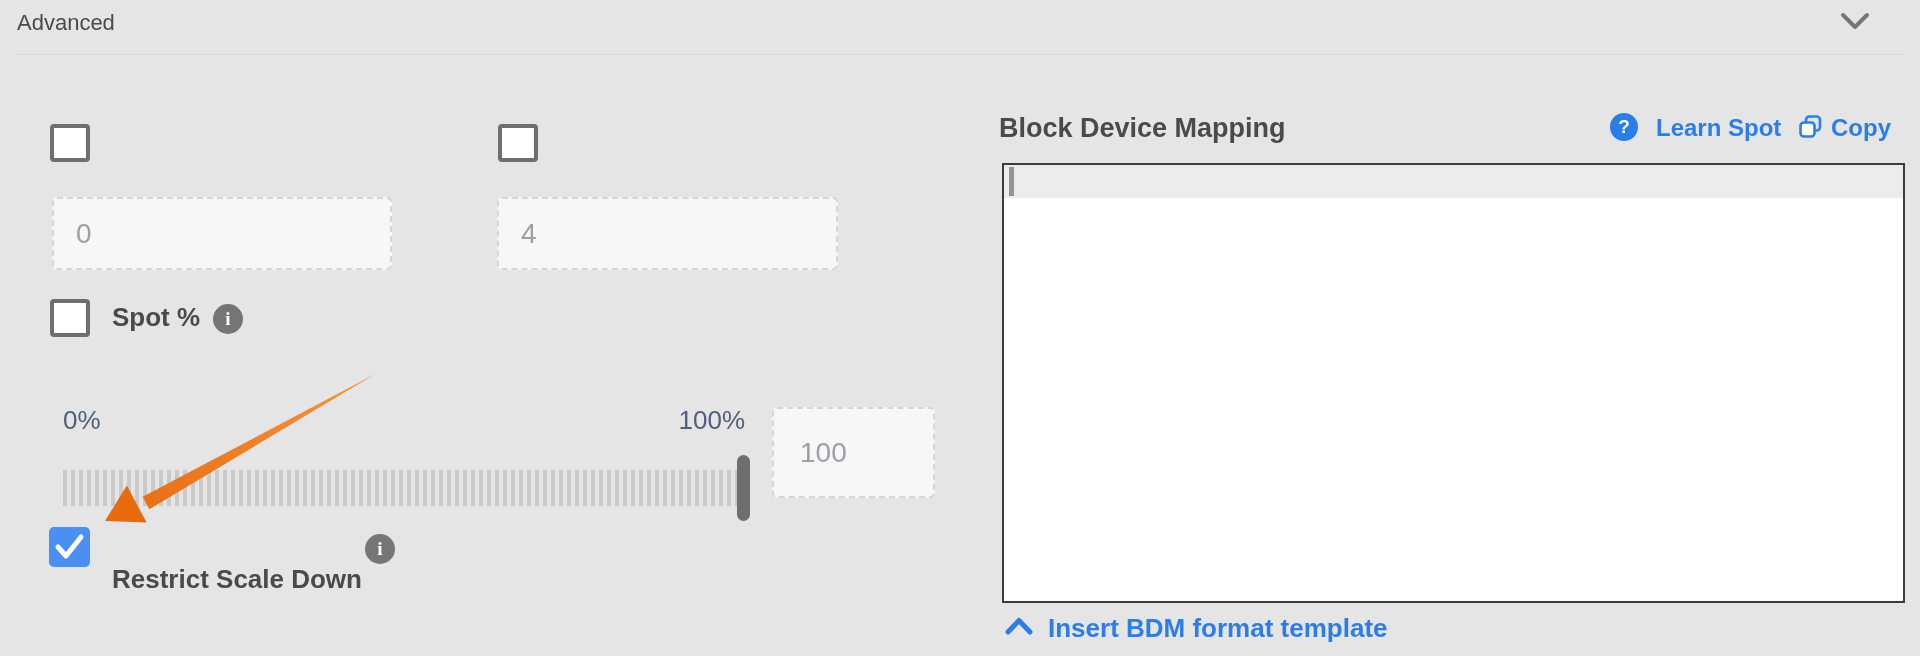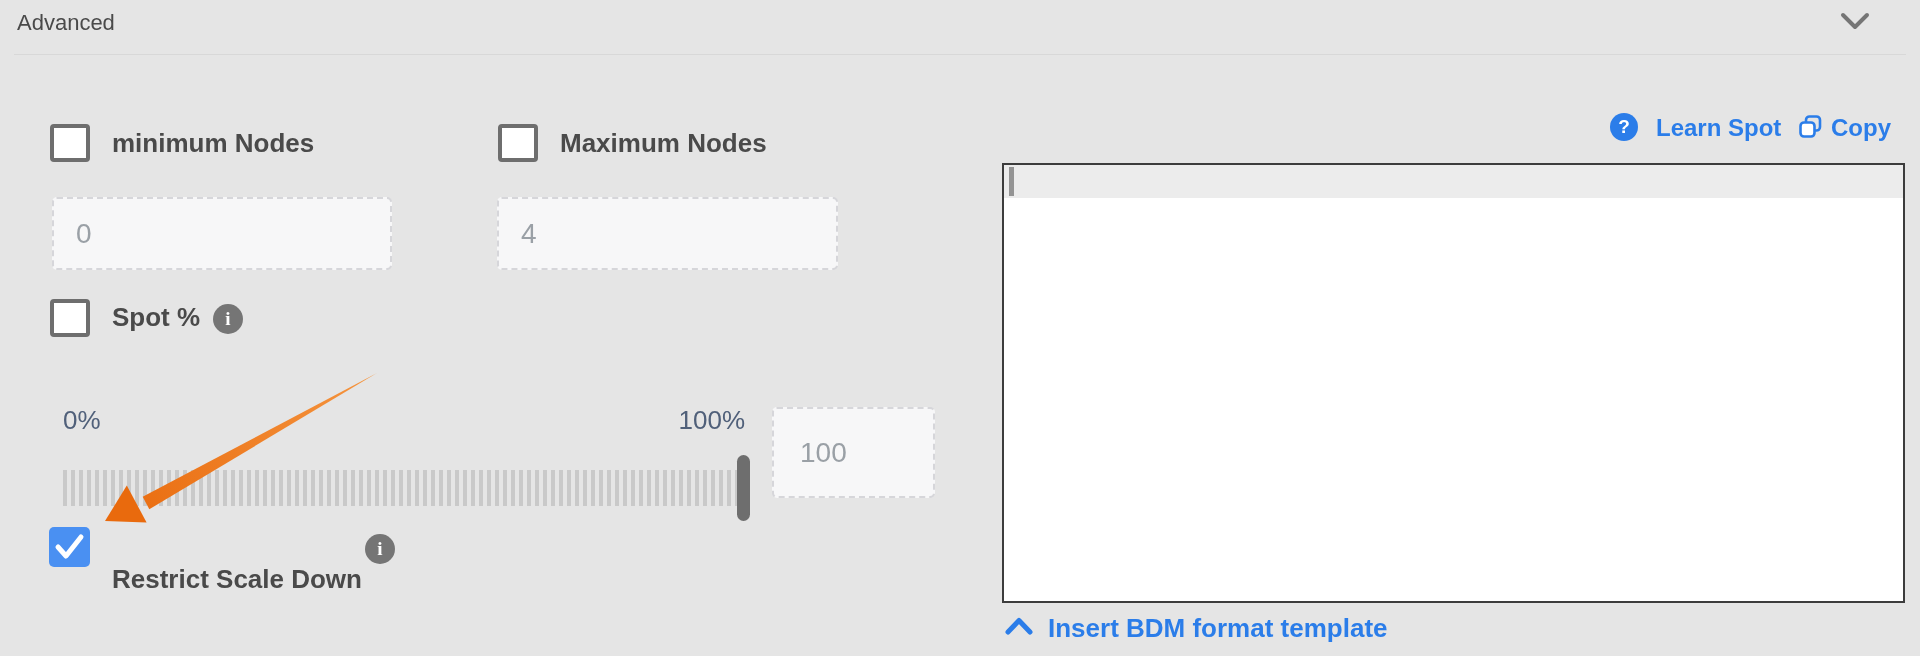--- a/index.html
+++ b/index.html
@@ -75,25 +75,23 @@
 
 <div class="canvas">
 
   <div class="section-title">Advanced</div>
   <svg class="collapse-chevron" width="30" height="20" viewBox="0 0 30 20">
     <polyline points="3,3 15,15 27,3" fill="none" stroke="#757575" stroke-width="4" stroke-linecap="round" stroke-linejoin="round"></polyline>
   </svg>
   <div class="divider"></div>
 
   <div class="cb" style="left:50px;top:124px"></div>
-  <div class="cb-label" style="left:112px;top:128px">minimum Nodes</div>
   <input class="dashed-input" style="left: 52px; top: 197px; width: 340px; height: 73px;" readonly="" value="0">
 
   <div class="cb" style="left:498px;top:124px"></div>
-  <div class="cb-label" style="left:560px;top:128px">Maximum Nodes</div>
   <input class="dashed-input" style="left: 497px; top: 197px; width: 341px; height: 73px;" readonly="" value="4">
 
   <div class="cb" style="left:50px;top:299px"></div>
   <div class="cb-label" style="left:112px;top:302px">Spot %</div>
   <div class="info-icon" style="left:213px;top:304px">i</div>
 
   <div class="slider-labels">
     <span>0%</span>
     <span>100%</span>
   </div>
@@ -113,20 +111,21 @@
     <defs>
       <linearGradient id="arrowGrad" x1="377" y1="373" x2="107" y2="520" gradientUnits="userSpaceOnUse">
         <stop offset="0" stop-color="#f5953f"></stop>
         <stop offset="1" stop-color="#e96a0d"></stop>
       </linearGradient>
     </defs>
     <polygon points="377,373 142.7,496.8 149.3,509.2" fill="url(#arrowGrad)"></polygon>
     <polygon points="105,521 126.8,485.5 146.6,522.5" fill="#e96a0d"></polygon>
   </svg>
 
+  <div class="right-title">Block Device Mapping</div>
 
   <div class="q-icon">?</div>
   <div class="link-text" style="left:1656px;top:115px">Learn Spot</div>
 
   <svg class="copy-icon" width="27" height="27" viewBox="0 0 27 27">
     <rect x="9" y="2.5" width="14" height="14" rx="3.5" fill="none" stroke="#2b7de9" stroke-width="2.6"></rect>
     <rect x="3.5" y="8.5" width="14" height="14" rx="3.5" fill="#ffffff" stroke="#2b7de9" stroke-width="2.6"></rect>
   </svg>
   <div class="link-text" style="left:1831px;top:115px">Copy</div>
 

